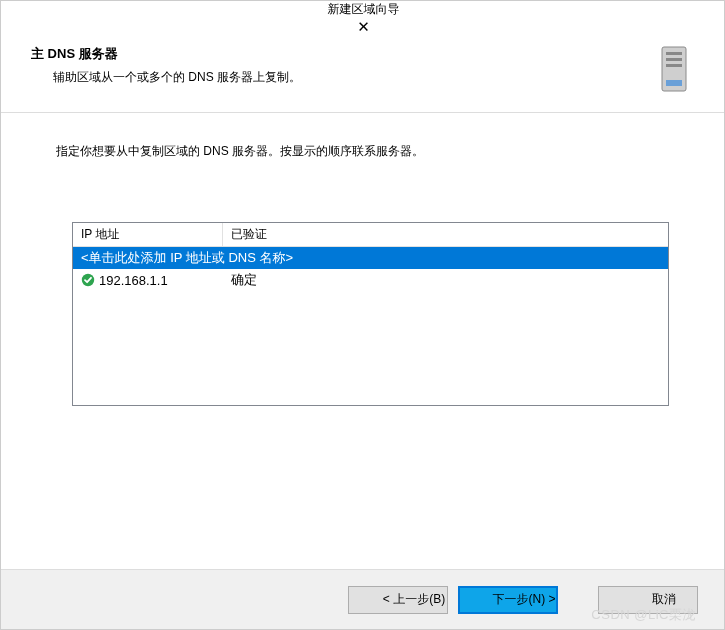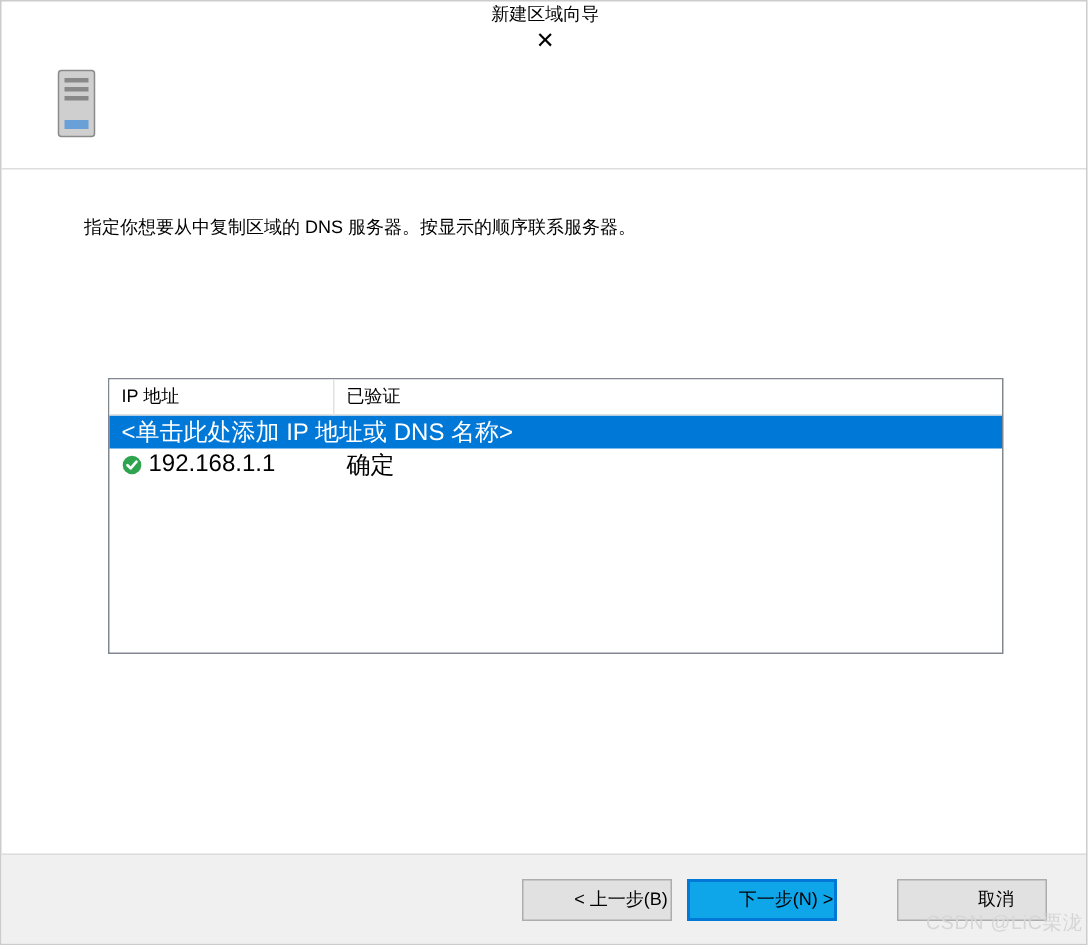--- a/index.html
+++ b/index.html
@@ -52,21 +52,21 @@
     }
     .header-icon svg { width: 40px; height: 48px; }
     .divider {
       height: 1px;
       background: #ddd;
       margin: 6px 0 0 0;
     }
     .content {
       padding: 30px 55px 10px 55px;
     }
-    .instruction { margin-bottom: 92px; font-size: 12px; }
+    .instruction { margin-bottom: 62px; font-size: 12px; }
     .label { margin-bottom: 6px; font-size: 12px; }
     .grid-area {
       display: flex;
       gap: 20px;
       margin-left: 16px;
     }
     .grid {
       flex: 1;
       border: 1px solid #828790;
       height: 184px;
@@ -83,21 +83,21 @@
       border-right: 1px solid #e1e1e1;
       border-bottom: 1px solid #e1e1e1;
       display:flex; align-items:center;
     }
     .col-ip { width: 150px; }
     .col-fqdn { width: 155px; }
     .col-verified { flex: 1; border-right: none !important; }
     .grid-row {
       display: flex;
       height: 22px;
-      font-size: 16px;
+      font-size: 13px;
       align-items: center;
     }
     .grid-row > div { padding: 2px 8px; overflow:hidden; white-space:nowrap; }
     .grid-row .col-ip { display:flex; align-items:center; gap:4px; }
     .grid-row.selected {
       background: #0078d7;
       color: #fff;
     }
     .grid-row.selected .col-ip {
       width: 100%;
@@ -140,39 +140,43 @@
       font-family: inherit;
       padding-left: 32px;
     }
     .nav-btn.primary {
       border: 2px solid #0078d7;
       background: #0ea5e9;
     }
     .gap { width: 20px; }
     .watermark {
       position: absolute;
-      bottom: 5px; right: 2px;
+      bottom: 5px; right: 28px;
       color: #d6d6d6;
       font-size: 13px;
       pointer-events: none;
       letter-spacing: 0.5px;
     }
     .check-icon svg { width:14px; height:14px; display:block; }
   </style>
 </head>
 <body>
 
 <div class="dialog">
 
   <div class="titlebar">
     <span>新建区域向导</span>
     <span class="close-x">✕</span>
   </div>
 
   <div class="header">
+    <div class="header-text">
+      <h2>主 DNS 服务器</h2>
+      <div class="subtitle">辅助区域从一个或多个的 DNS 服务器上复制。</div>
+    </div>
     <div class="header-icon">
       <svg viewBox="0 0 40 48">
         <rect x="8" y="2" width="24" height="44" rx="2" fill="#cfcfcf" stroke="#8a8a8a"></rect>
         <rect x="12" y="7" width="16" height="3" fill="#888"></rect>
         <rect x="12" y="13" width="16" height="3" fill="#888"></rect>
         <rect x="12" y="19" width="16" height="3" fill="#888"></rect>
         <rect x="12" y="35" width="16" height="6" fill="#6aa0d8"></rect>
       </svg>
     </div>
   </div>

